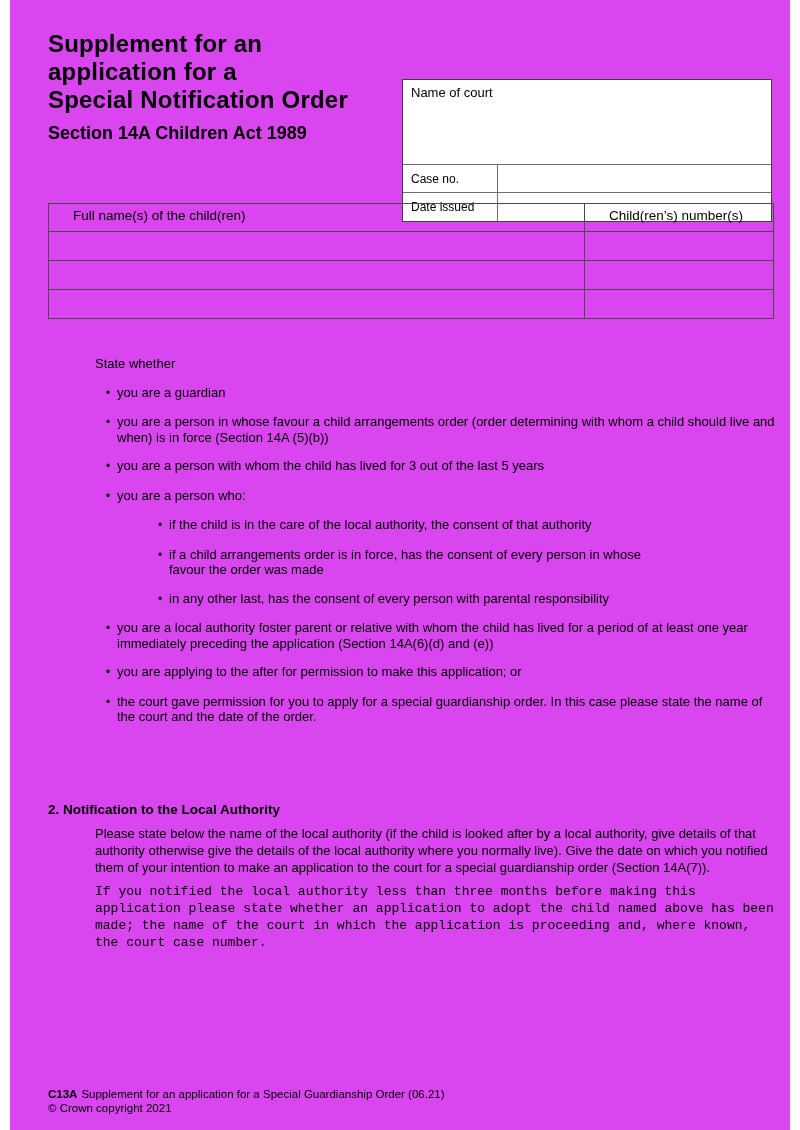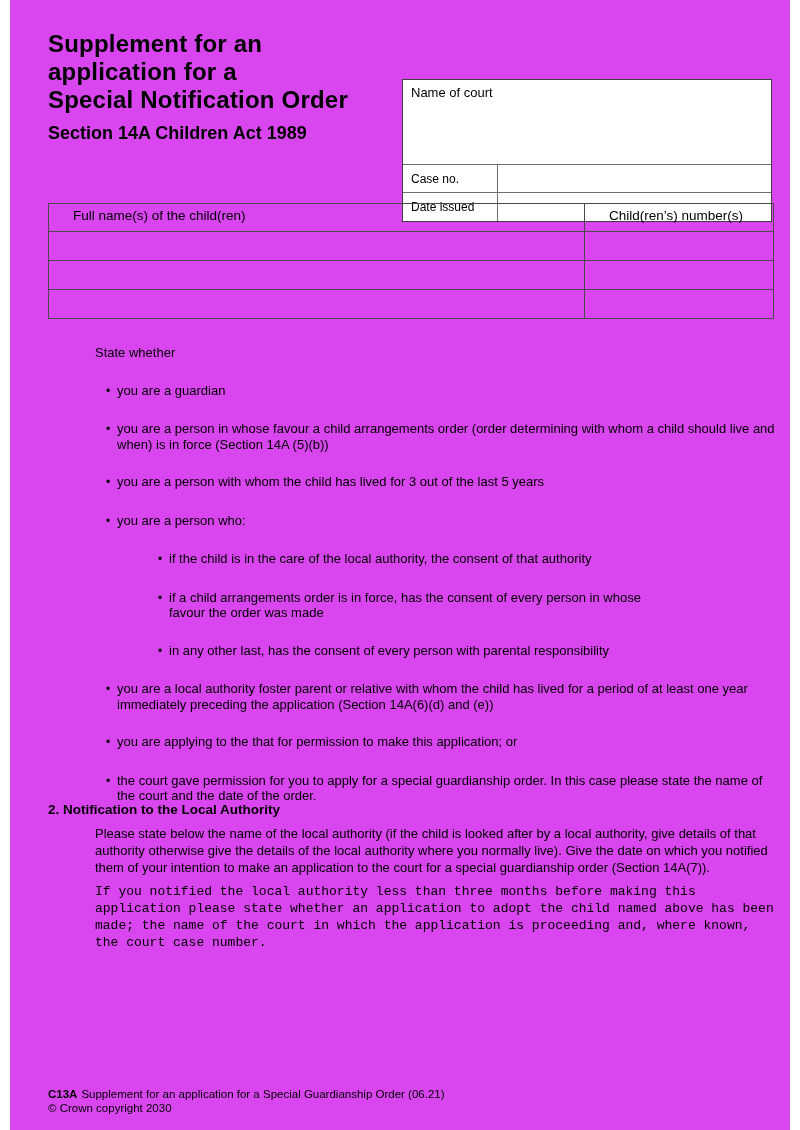--- a/index.html
+++ b/index.html
@@ -44,23 +44,23 @@
   table.children-table th { height:28px;padding-left:24px; }
   table.children-table td { height:29px; }
   col.c-name { width:536px; }
   col.c-num { width:189px; }
 
   
   .section { position:absolute; left:38px; width:727px; }
   #section1 { top:345px; }
   #section2 { top:802px; }
   .section-heading { font-size:13.5px; font-weight:bold; line-height:15px; }
-  .intro { margin-left:47px; font-size:13px; line-height:15.5px; }
+  .intro { margin-left:47px; margin-top:11px; font-size:13px; line-height:15.5px; }
 
-  .li { display:flex; margin-top:22px; font-size:13px; line-height:15.5px; }
+  .li { display:flex; margin-top:13px; font-size:13px; line-height:15.5px; }
   .li.l1 { padding-left:58px; }
   .li.l2 { padding-left:110px; }
   .mk { flex:0 0 11px; width:11px; }
   .mk::before { content:"\2022"; font-size:12px; }
   .tx { flex:1; }
   .li.l2 .tx { max-width:500px; }
 
   .para { margin-left:47px; font-size:13px; line-height:17px; }
   .para.first { margin-top:8px; }
   .para + .para { margin-top:7px;font-family:Liberation Mono, monospace; }
@@ -157,34 +157,34 @@
     <div class="li l2">
         <span class="mk"></span>
         <span class="tx">in any other last, has the consent of every person with parental responsibility</span>
       </div>
     <div class="li l1">
         <span class="mk"></span>
         <span class="tx">you are a local authority foster parent or relative with whom the child has lived for a period of at least one year immediately preceding the application (Section 14A(6)(d) and (e))</span>
       </div>
     <div class="li l1">
         <span class="mk"></span>
-        <span class="tx">you are applying to the that for permission to make this application; or</span>
+        <span class="tx">you are applying to the after for permission to make this application; or</span>
       </div>
     <div class="li l1">
         <span class="mk"></span>
         <span class="tx">the court gave permission for you to apply for a special guardianship order. In this case please state the name of the court and the date of the order.</span>
       </div>
   </div>
 
   <div class="section" id="section2">
     <div class="section-heading">2. Notification to the Local Authority</div>
     <div class="para first">Please state below the name of the local authority (if the child is looked after by a local authority, give details of that authority otherwise give the details of the local authority where you normally live). Give the date on which you notified them of your intention to make an application to the court for a special guardianship order (Section 14A(7)).</div>
     <div class="para">If you notified the local authority less than three months before making this application please state whether an application to adopt the child named above has been made; the name of the court in which the application is proceeding and, where known, the court case number.</div>
   </div>
 
   <div class="footer">
     <div>
       <span class="form-code">C13A</span><span class="form-title">Supplement for an application for a Special Guardianship Order (06.21)</span>
     </div>
-    <div>© Crown copyright 2030</div>
+    <div>© Crown copyright 2021</div>
   </div>
 
 </div>
 
 </body></html>

